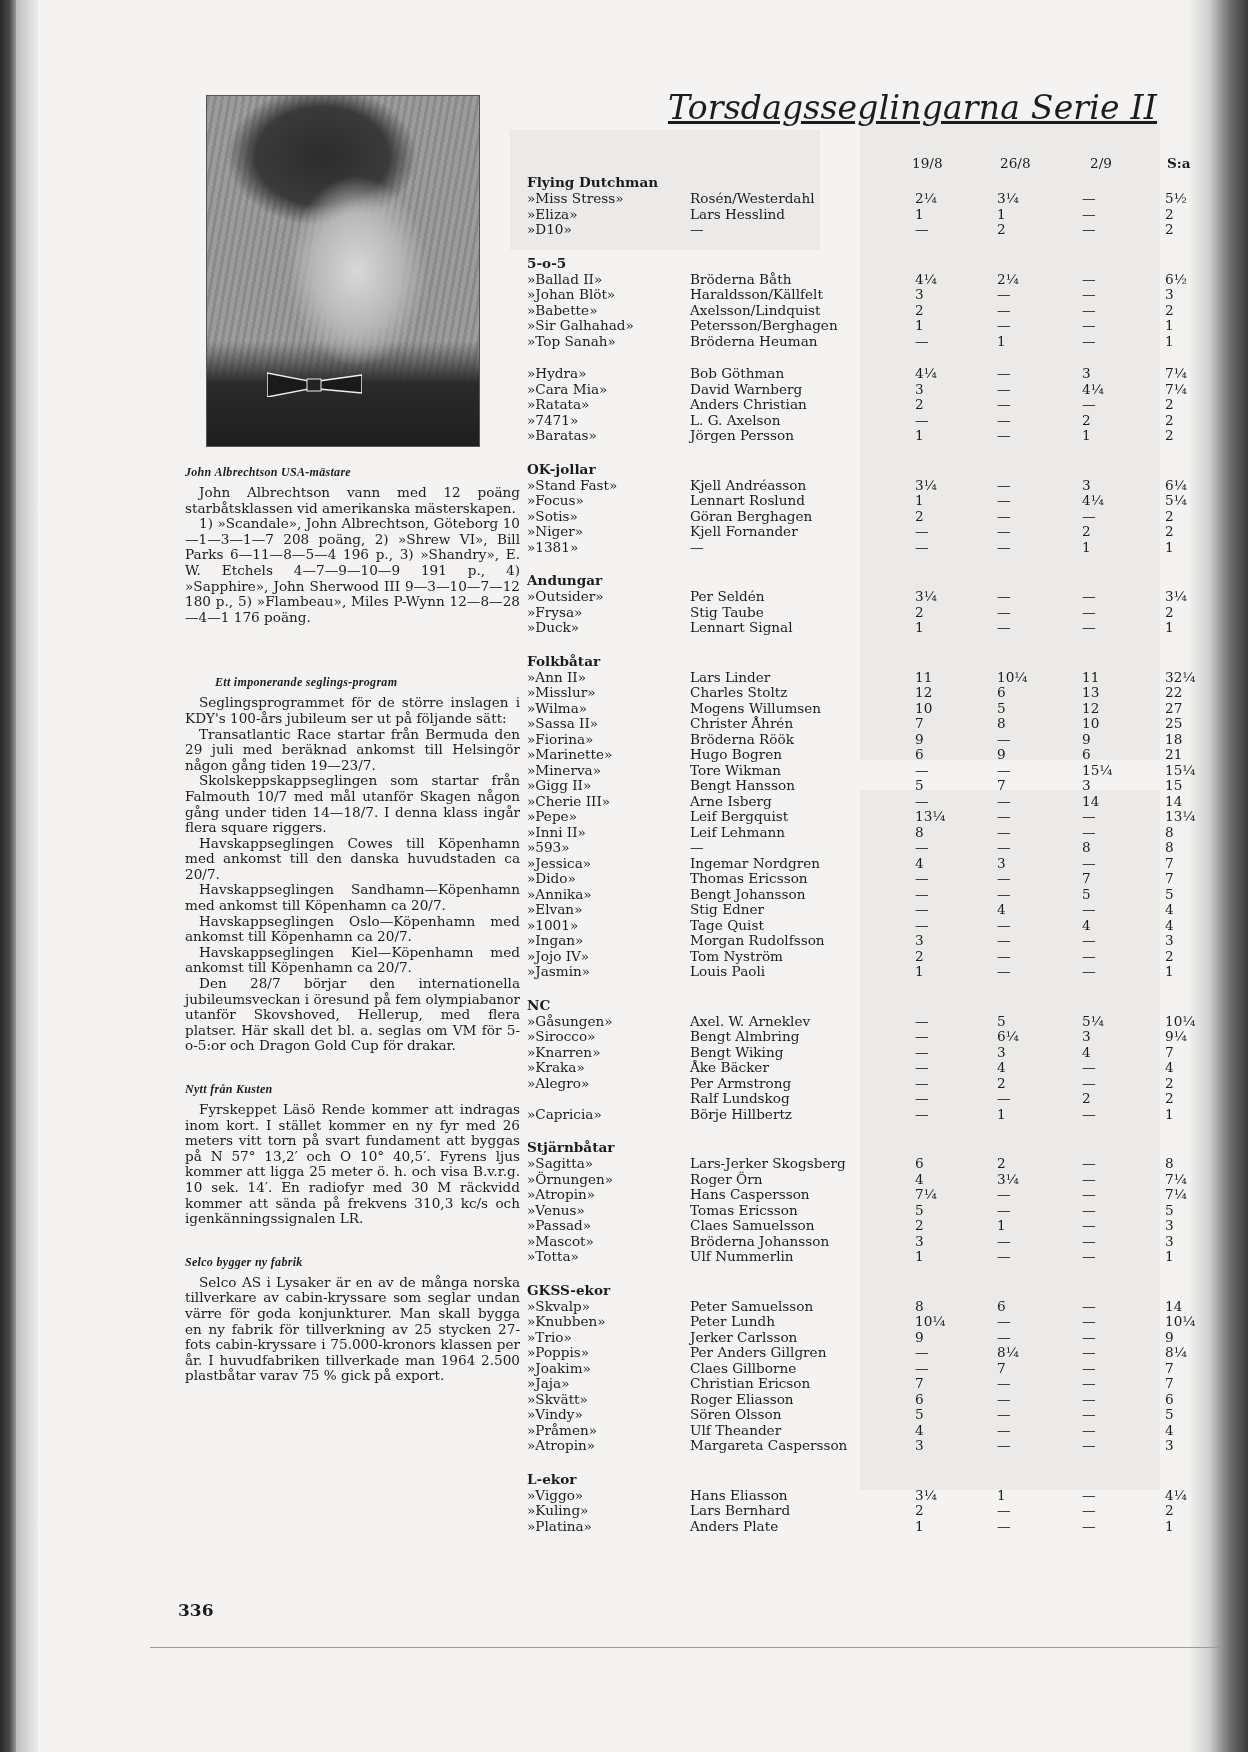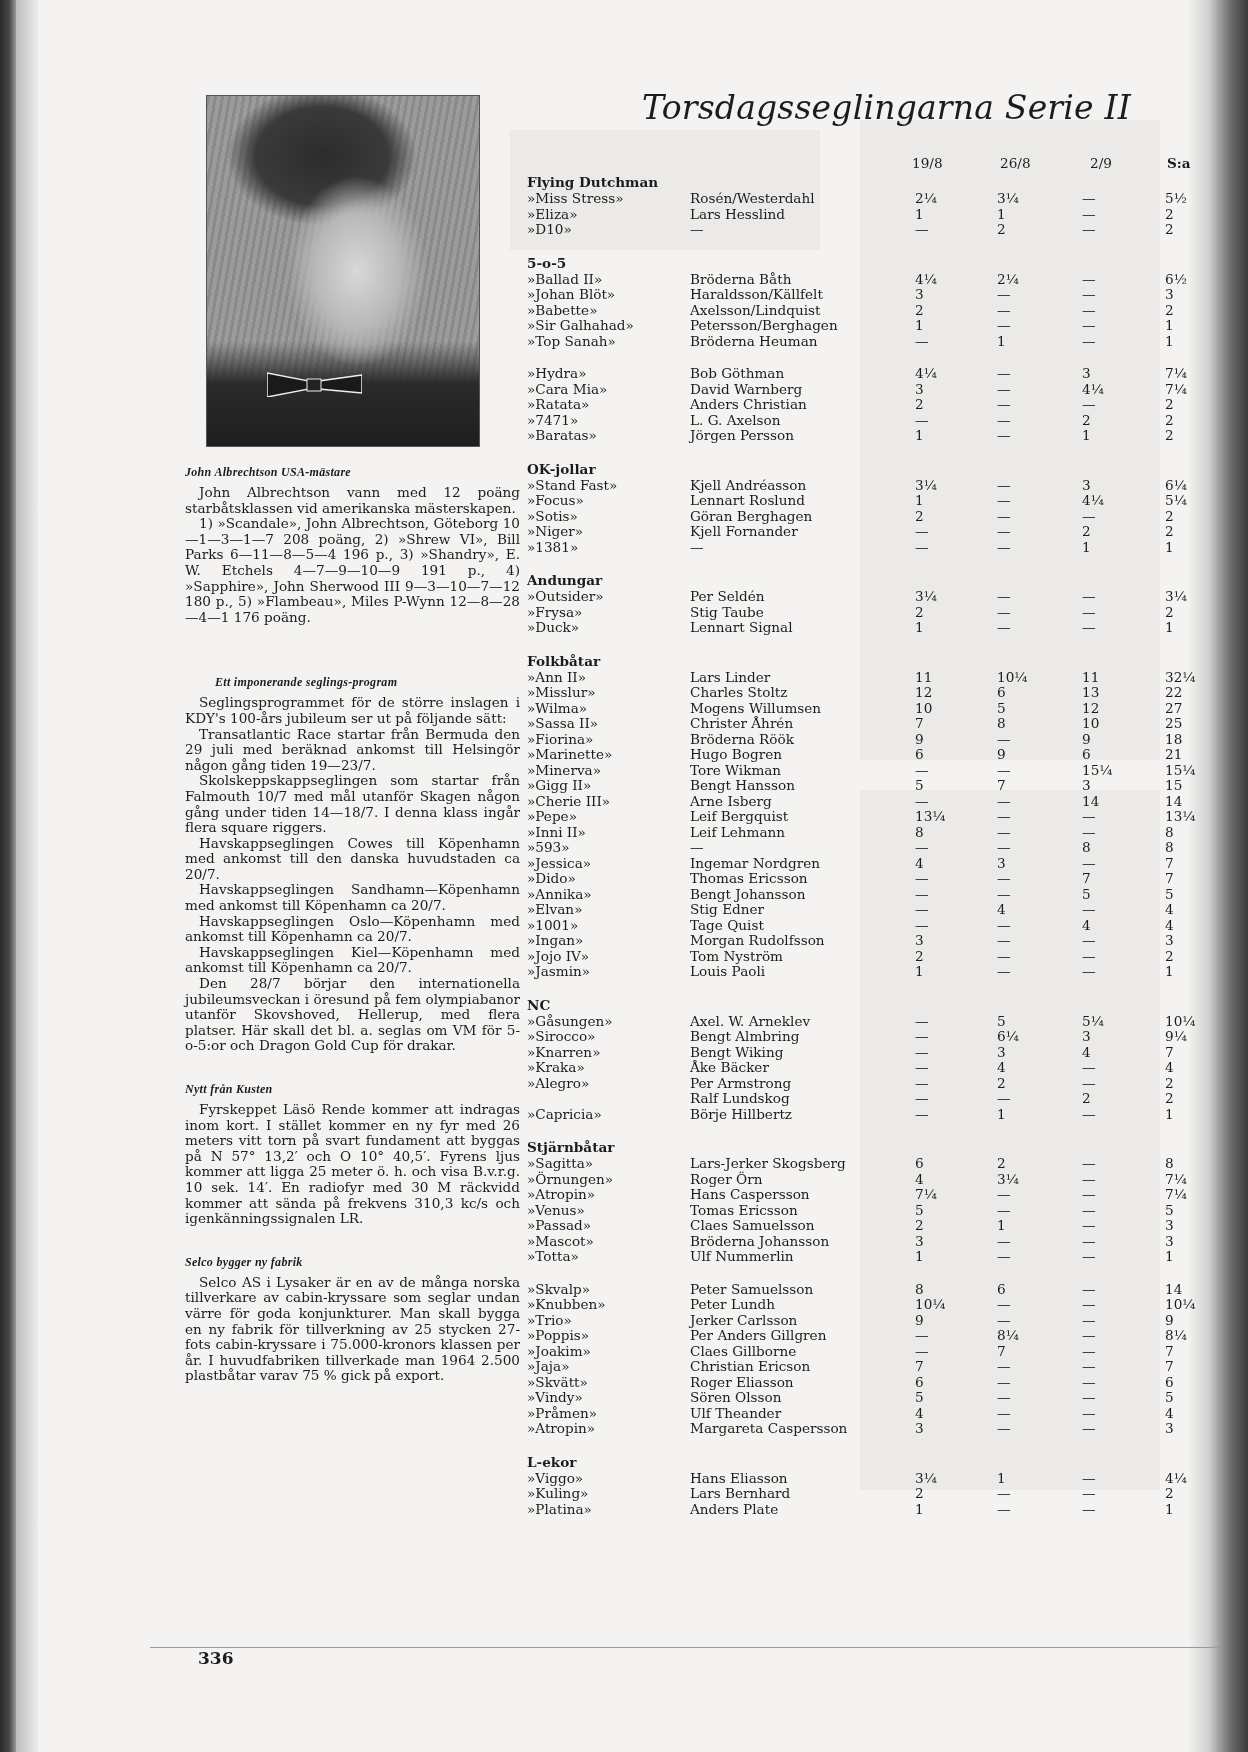--- a/index.html
+++ b/index.html
@@ -42,29 +42,29 @@
       font-size: 13.6px; line-height: 15.6px; text-align: justify;
     }
     .col-left h2 {
       font-family: Liberation Serif, serif; font-style: italic; font-weight: bold;
       font-size: 12px; line-height: 18px; text-align: left; margin: 0 0 4px 0;
       letter-spacing: 0.3px;
     }
     .col-left p { margin: 0; text-indent: 14px; }
     .col-left .gap-lg { height: 26px; }
     .page-number {
-      position: absolute; left: 178px; top: 1648px; font-weight: bold; font-size: 17px; margin-left: 20px;
+      position: absolute; left: 178px; top: 1600px; font-weight: bold; font-size: 17px;
     }
     .footer-rule {
       position: absolute; left: 150px; top: 1647px; width: 1070px; height: 1px; background: #9a9a9a;
     }
     
     .title {
-      position: absolute; left: 642px; top: 88px; font-style: italic; font-size: 33px;
-      font-family: "DejaVu Serif", serif; letter-spacing: 0.2px; white-space: nowrap;
+      position: absolute; left: 668px; top: 88px; font-style: italic; font-size: 33px;
+      font-family: "DejaVu Serif", serif; letter-spacing: 0.2px; white-space: nowrap; text-decoration: underline;
     }
     .table {
       position: absolute; left: 527px; top: 156px; width: 680px;
       font-size: 13.6px; line-height: 15.5px;
     }
     .hdr { height: 18px; position: relative; }
     .hdr span { position: absolute; top: 0; }
     .group { margin-bottom: 17px; }
     .group-title { font-weight: bold; height: 17px; line-height: 17px; }
     .row { position: relative; height: 15.5px; white-space: nowrap; }
@@ -593,20 +593,21 @@
         <div class="row">
           <span class="c-boat">»Totta»</span>
           <span class="c-skip">Ulf Nummerlin</span>
           <span class="c-d1">1</span>
           <span class="c-d2">—</span>
           <span class="c-d3">—</span>
           <span class="c-sum">1</span>
         </div>
       </div>
       <div class="group">
+        <div class="group-title">GKSS-ekor</div>
         <div class="row">
           <span class="c-boat">»Skvalp»</span>
           <span class="c-skip">Peter Samuelsson</span>
           <span class="c-d1">8</span>
           <span class="c-d2">6</span>
           <span class="c-d3">—</span>
           <span class="c-sum">14</span>
         </div>
         <div class="row">
           <span class="c-boat">»Knubben»</span>

